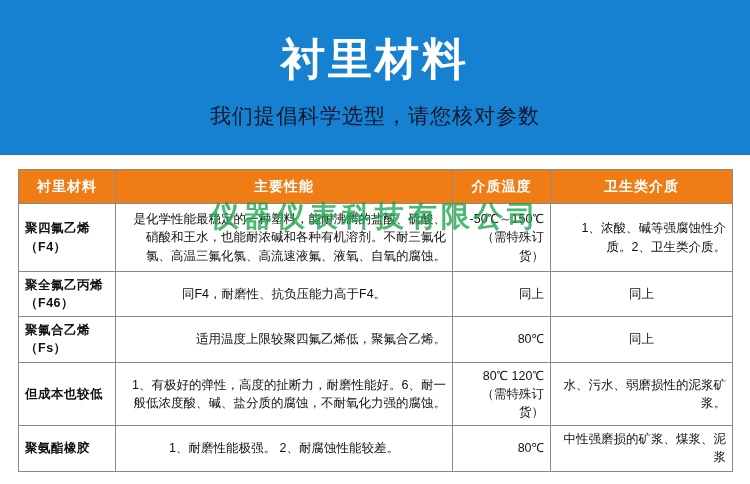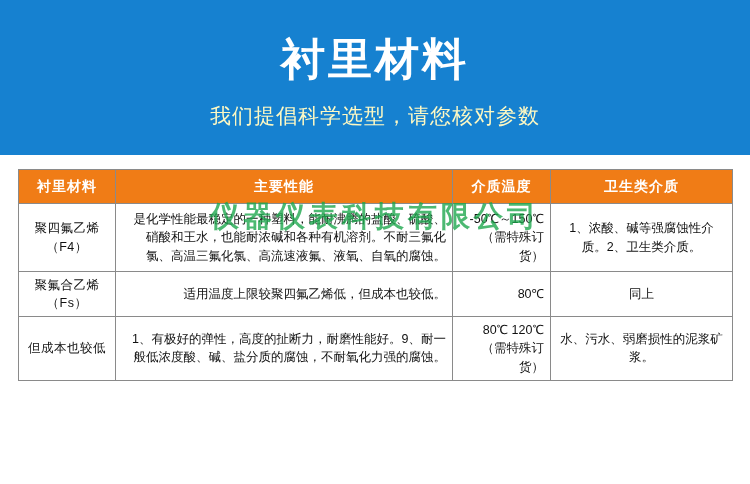--- a/index.html
+++ b/index.html
@@ -32,21 +32,21 @@
   }
   .header-title {
     color: #ffffff;
     font-size: 44px;
     font-weight: bold;
     letter-spacing: 3px;
     line-height: 1.2;
     margin-bottom: 16px;
   }
   .header-sub {
-    color: #fef9c3;
+    color: #0f172a;
     font-size: 21px;
     letter-spacing: 1px;
     font-weight: normal;
   }
   .table-wrap {
     position: relative;
     margin: 14px 18px 0 18px;
     width: 714px;
   }
   table.spec {
@@ -68,41 +68,41 @@
     text-align: center;
     letter-spacing: 1px;
   }
   table.spec td {
     font-size: 12.5px;
     color: #111111;
     padding: 4px 6px;
     line-height: 1.45;
   }
   td.c-name {
-    text-align: center;
-    font-weight: normal;
+    text-align: left;
+    font-weight: bold;
     font-size: 13px;
     letter-spacing: 0.5px;
     margin-top: 8px;
   }
   td.c-perf {
     text-align: right;
   }
   td.c-perf.center {
     text-align: center;
   }
   td.c-temp {
     text-align: right;
     margin-top: 8px;
   }
   td.c-use {
     text-align: center;
   }
   td.c-use.left {
-    text-align: center;
+    text-align: right;
   }
   .col1 { width: 97px; }
   .col2 { width: 337px; }
   .col3 { width: 98px; }
   .col4 { width: 182px; }
 
   .watermark {
     position: absolute;
     left: 0;
     top: 0;
@@ -151,30 +151,42 @@
         </tr>
       </thead>
       <tbody>
         <tr style="height:68px">
           <td class="c-name">聚四氟乙烯（F4）</td>
           <td class="c-perf">是化学性能最稳定的一种塑料，能耐沸腾的盐酸、硫酸、硝酸和王水，也能耐浓碱和各种有机溶剂。不耐三氟化氯、高温三氟化氯、高流速液氟、液氧、自氧的腐蚀。</td>
           <td class="c-temp">-50℃～150℃（需特殊订货）</td>
           <td class="c-use left">1、浓酸、碱等强腐蚀性介质。2、卫生类介质。</td>
         </tr>
         <tr style="height:37px">
+          <td class="c-name">聚全氟乙丙烯（F46）</td>
+          <td class="c-perf center">同F4，耐磨性、抗负压能力高于F4。</td>
+          <td class="c-temp">同上</td>
+          <td class="c-use">同上</td>
+        </tr>
+        <tr style="height:37px">
           <td class="c-name">聚氟合乙烯（Fs）</td>
-          <td class="c-perf">适用温度上限较聚四氟乙烯低，但成本也较低。</td>
+          <td class="c-perf">适用温度上限较聚四氟乙烯低，聚氟合乙烯。</td>
           <td class="c-temp">80℃</td>
           <td class="c-use">同上</td>
         </tr>
         <tr style="height:58px">
           <td class="c-name">但成本也较低</td>
-          <td class="c-perf">1、有极好的弹性，高度的扯断力，耐磨性能好。9、耐一般低浓度酸、碱、盐分质的腐蚀，不耐氧化力强的腐蚀。</td>
+          <td class="c-perf">1、有极好的弹性，高度的扯断力，耐磨性能好。6、耐一般低浓度酸、碱、盐分质的腐蚀，不耐氧化力强的腐蚀。</td>
           <td class="c-temp">80℃ 120℃（需特殊订货）</td>
           <td class="c-use left">水、污水、弱磨损性的泥浆矿浆。</td>
+        </tr>
+        <tr style="height:46px">
+          <td class="c-name">聚氨酯橡胶</td>
+          <td class="c-perf center">1、耐磨性能极强。 2、耐腐蚀性能较差。</td>
+          <td class="c-temp">80℃</td>
+          <td class="c-use left">中性强磨损的矿浆、煤浆、泥浆</td>
         </tr>
       </tbody>
     </table>
 
     <div class="watermark">
       <span class="watermark-text">仪器仪表科技有限公司</span>
     </div>
   </div>
 
 </div>

